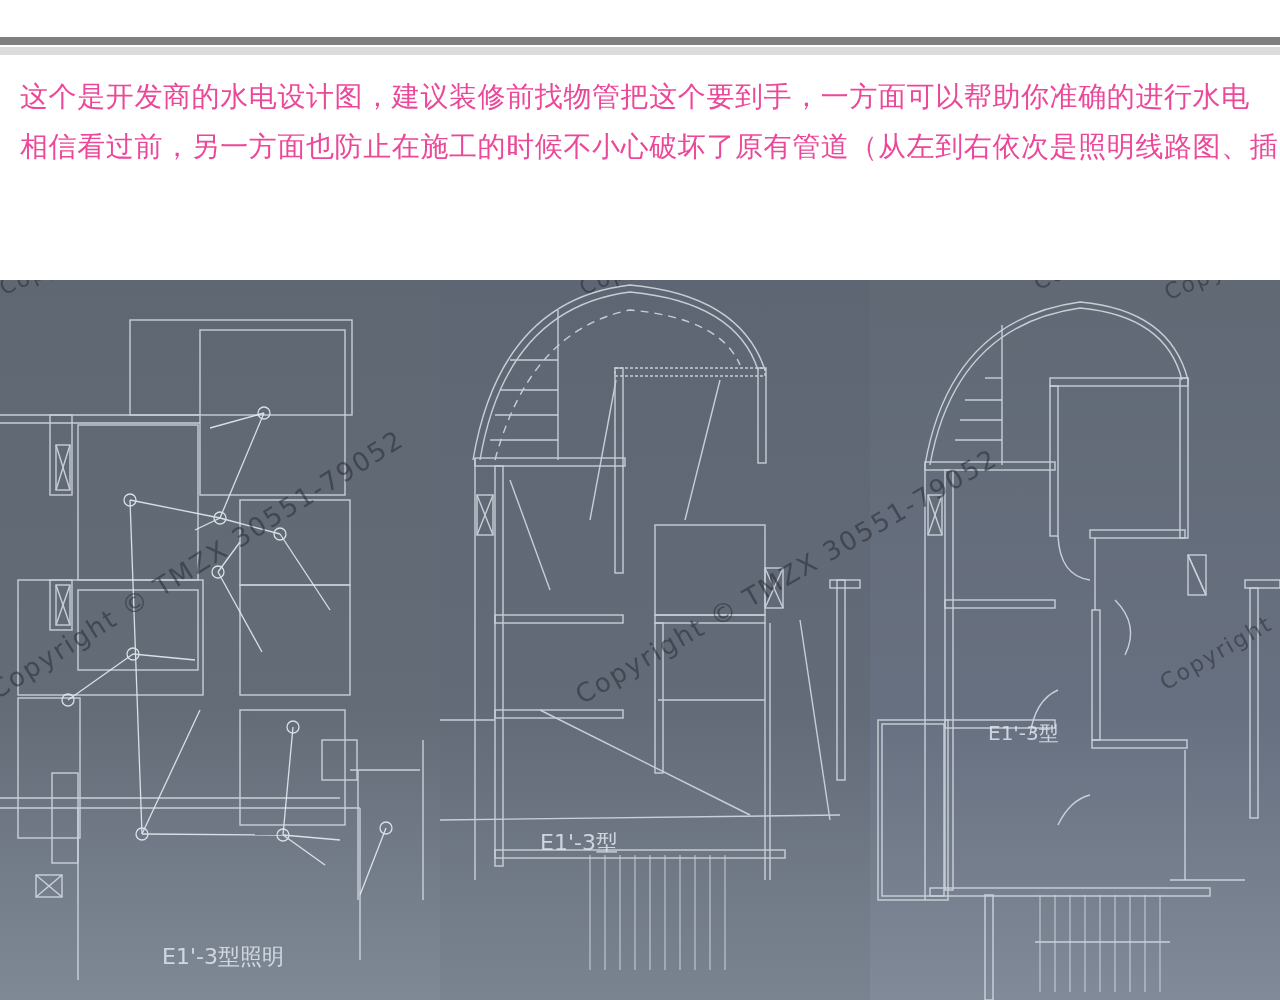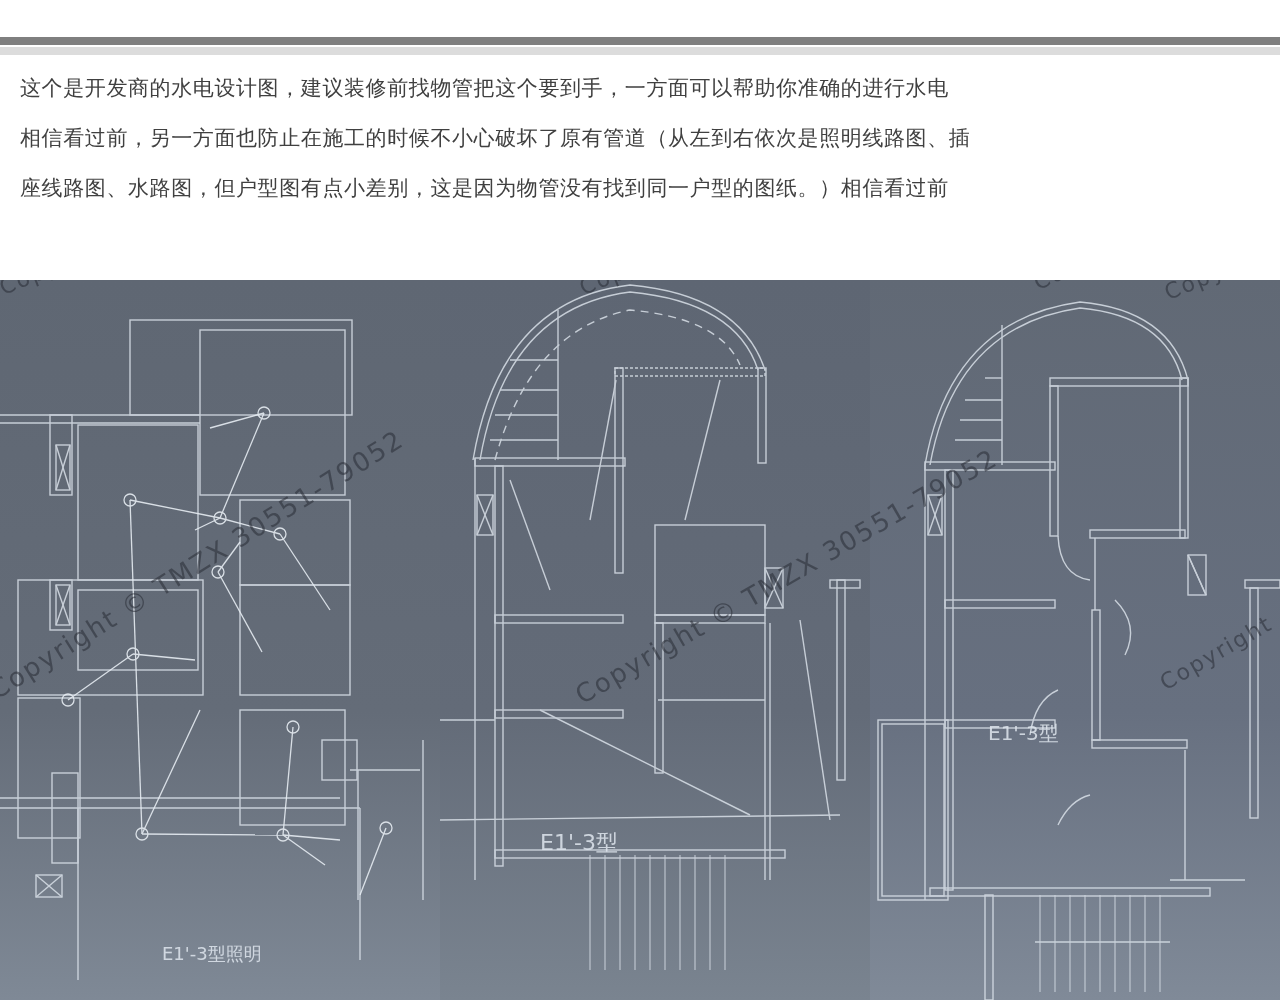--- a/index.html
+++ b/index.html
@@ -3,59 +3,58 @@
 <meta charset="utf-8">
 <style>
   * { margin: 0; padding: 0; box-sizing: border-box; }
   html, body { width: 1280px; height: 1000px; overflow: hidden; background: #ffffff; }
   body { position: relative; font-family: "DejaVu Sans", "Liberation Sans", sans-serif; }
 
   .top-rule-dark { position: absolute; left: 0; top: 37px; width: 1280px; height: 8px; background: #7f7f7f; }
   .top-rule-light { position: absolute; left: 0; top: 47px; width: 1280px; height: 8px; background: #dcdcdc; }
 
   .intro {
-    position: absolute; left: 20px; top: 63px; width: 1250px;
-    font-size: 21px; line-height: 50px; color: #404040; letter-spacing: 0.6px;
+    position: absolute; left: 20px; top: 72px; width: 1250px;
+    font-size: 28px; line-height: 50px; color: #ec4899; letter-spacing: 0.6px;
     font-family: "DejaVu Sans", sans-serif;
   }
   .intro span { display: block; white-space: nowrap; }
 
   .photo {
     position: absolute; left: 0; top: 280px; width: 1280px; height: 720px;
     background: linear-gradient(180deg, #5d6572 0%, #606874 45%, #727c89 80%, #8a94a2 100%);
     overflow: hidden;
   }
   .panel { position: absolute; top: 0; height: 720px; }
   .panel svg { position: absolute; left: 0; top: 0; }
   .p1 { left: 0; width: 440px; background: linear-gradient(180deg, #5f6773 0%, #646c78 60%, #7f8996 100%); }
   .p2 { left: 440px; width: 430px; background: linear-gradient(180deg, #5e6673 0%, #636b78 60%, #7a8490 100%); }
   .p3 { left: 870px; width: 410px; background: linear-gradient(180deg, #616975 0%, #677080 60%, #808a98 100%); }
 
   .bp-label {
     position: absolute; color: #dfe6ee; font-family: "DejaVu Sans", sans-serif;
-    font-size: 18px; opacity: 0.85; white-space: nowrap;
+    font-size: 22px; opacity: 0.85; white-space: nowrap;
   }
 
   .watermark {
     position: absolute; color: rgba(40, 44, 52, 0.55);
     font-family: "DejaVu Sans", sans-serif; font-size: 22px; white-space: nowrap;
     transform-origin: left bottom; letter-spacing: 2px;
   }
   .watermark.big { font-size: 26px; }
 </style>
 </head>
 <body>
 
 <div class="top-rule-dark"></div>
 <div class="top-rule-light"></div>
 
 <div class="intro">
   <span>这个是开发商的水电设计图，建议装修前找物管把这个要到手，一方面可以帮助你准确的进行水电</span>
   <span>相信看过前，另一方面也防止在施工的时候不小心破坏了原有管道（从左到右依次是照明线路图、插</span>
-  <span>座线路图、水路图，但户型图有点小差别，这是因为物管没有找到同一户型的图纸。）相信看过前</span>
 </div>
 
 <div class="photo">
 
   <div class="panel p1">
     <svg width="440" height="720" viewBox="0 0 440 720">
       <g stroke="#d9e0e8" stroke-width="1.4" fill="none" opacity="0.85">
 
         <rect x="130" y="40" width="222" height="95"></rect>
         <rect x="200" y="50" width="145" height="165"></rect>

